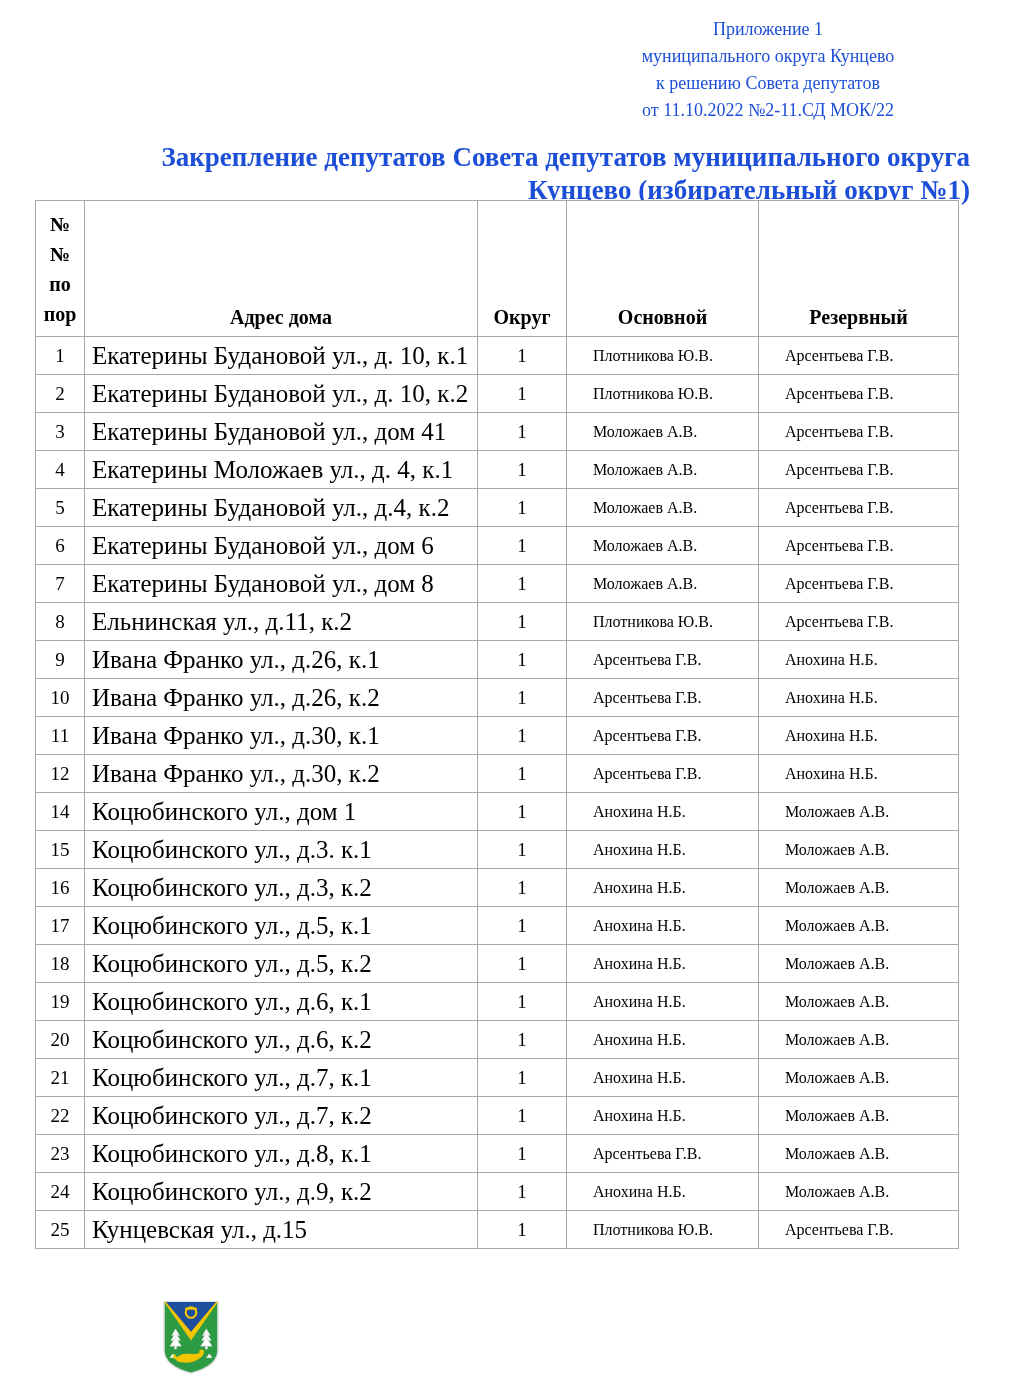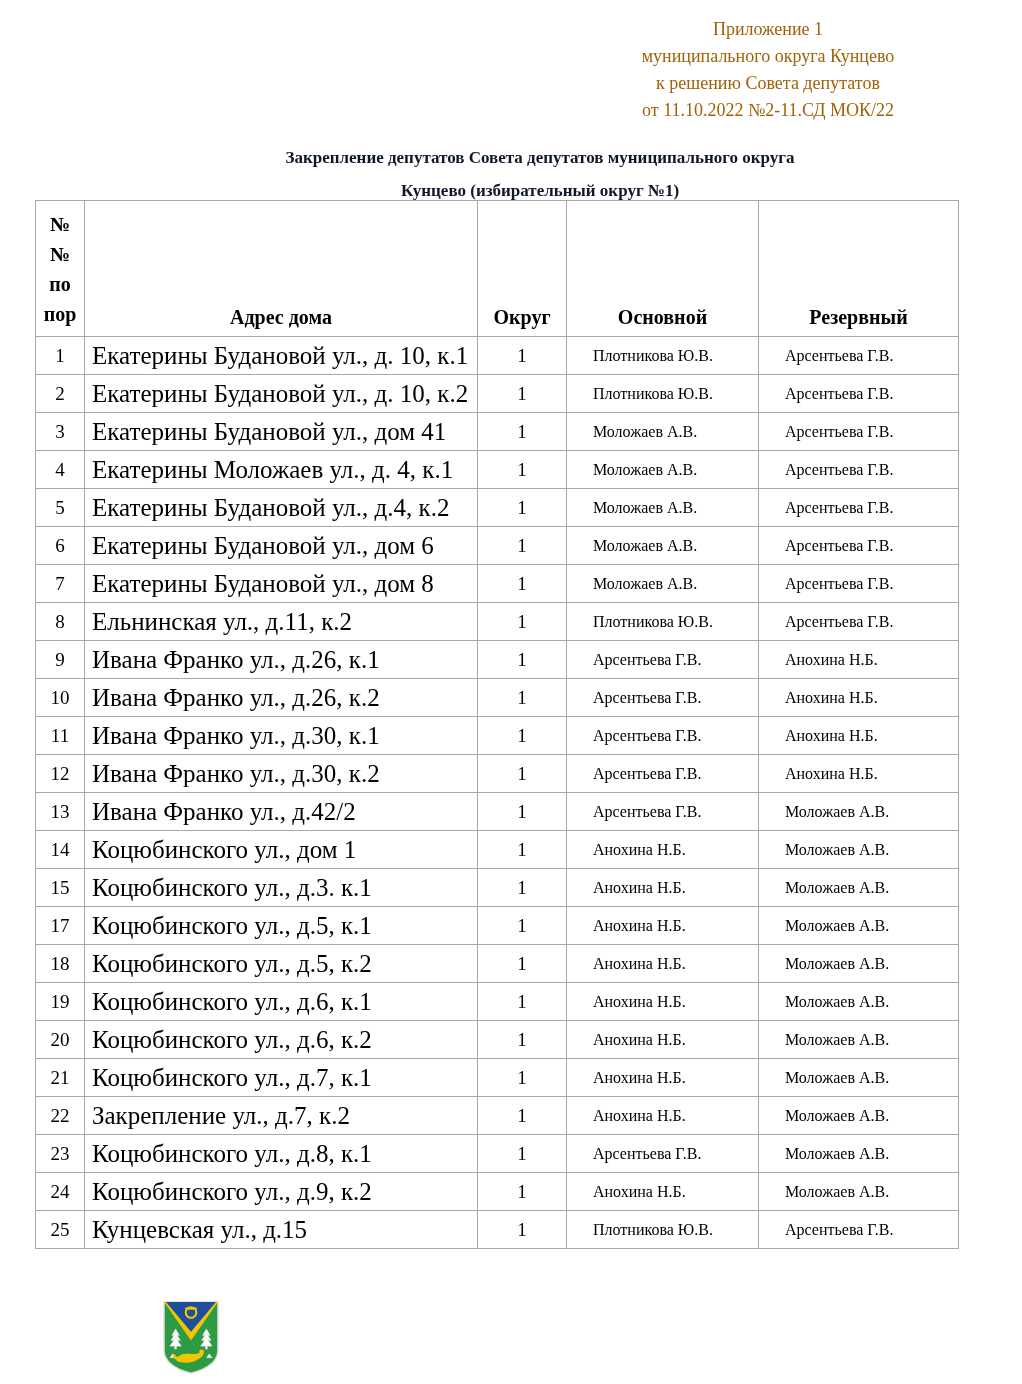--- a/index.html
+++ b/index.html
@@ -16,34 +16,34 @@
 
   
   .appendix {
     position: absolute;
     top: 16px;
     right: 84px;
     width: 340px;
     text-align: center;
     font-size: 18px;
     line-height: 27px;
-    color: #a16207;
+    color: #1d4ed8;
   }
 
   
   .doc-title {
     position: absolute;
     top: 141px;
     left: 110px;
     width: 860px;
-    text-align: center;
+    text-align: right;
     font-weight: bold;
-    font-size: 17px;
+    font-size: 27px;
     line-height: 33px;
-    color: #0f172a;
+    color: #1d4ed8;
   }
 
   
   table.deputies {
     position: absolute;
     top: 200px;
     left: 35px;
     width: 923px;
     border-collapse: collapse;
     table-layout: fixed;
@@ -218,41 +218,41 @@
           <td class="reserve">Анохина Н.Б.</td>
         </tr>
         <tr>
           <td class="num">12</td>
           <td class="addr">Ивана Франко ул., д.30, к.2</td>
           <td class="okrug">1</td>
           <td class="main">Арсентьева Г.В.</td>
           <td class="reserve">Анохина Н.Б.</td>
         </tr>
         <tr>
-          <td class="num">13</td>
-          <td class="addr">Ивана Франко ул., д.42/2</td>
-          <td class="okrug">1</td>
-          <td class="main">Арсентьева Г.В.</td>
-          <td class="reserve">Моложаев А.В.</td>
-        </tr>
-        <tr>
           <td class="num">14</td>
           <td class="addr">Коцюбинского ул., дом 1</td>
           <td class="okrug">1</td>
           <td class="main">Анохина Н.Б.</td>
           <td class="reserve">Моложаев А.В.</td>
         </tr>
         <tr>
           <td class="num">15</td>
           <td class="addr">Коцюбинского ул., д.3. к.1</td>
           <td class="okrug">1</td>
           <td class="main">Анохина Н.Б.</td>
           <td class="reserve">Моложаев А.В.</td>
         </tr>
         <tr>
+          <td class="num">16</td>
+          <td class="addr">Коцюбинского ул., д.3, к.2</td>
+          <td class="okrug">1</td>
+          <td class="main">Анохина Н.Б.</td>
+          <td class="reserve">Моложаев А.В.</td>
+        </tr>
+        <tr>
           <td class="num">17</td>
           <td class="addr">Коцюбинского ул., д.5, к.1</td>
           <td class="okrug">1</td>
           <td class="main">Анохина Н.Б.</td>
           <td class="reserve">Моложаев А.В.</td>
         </tr>
         <tr>
           <td class="num">18</td>
           <td class="addr">Коцюбинского ул., д.5, к.2</td>
           <td class="okrug">1</td>
@@ -275,21 +275,21 @@
         </tr>
         <tr>
           <td class="num">21</td>
           <td class="addr">Коцюбинского ул., д.7, к.1</td>
           <td class="okrug">1</td>
           <td class="main">Анохина Н.Б.</td>
           <td class="reserve">Моложаев А.В.</td>
         </tr>
         <tr>
           <td class="num">22</td>
-          <td class="addr">Закрепление ул., д.7, к.2</td>
+          <td class="addr">Коцюбинского ул., д.7, к.2</td>
           <td class="okrug">1</td>
           <td class="main">Анохина Н.Б.</td>
           <td class="reserve">Моложаев А.В.</td>
         </tr>
         <tr>
           <td class="num">23</td>
           <td class="addr">Коцюбинского ул., д.8, к.1</td>
           <td class="okrug">1</td>
           <td class="main">Арсентьева Г.В.</td>
           <td class="reserve">Моложаев А.В.</td>

